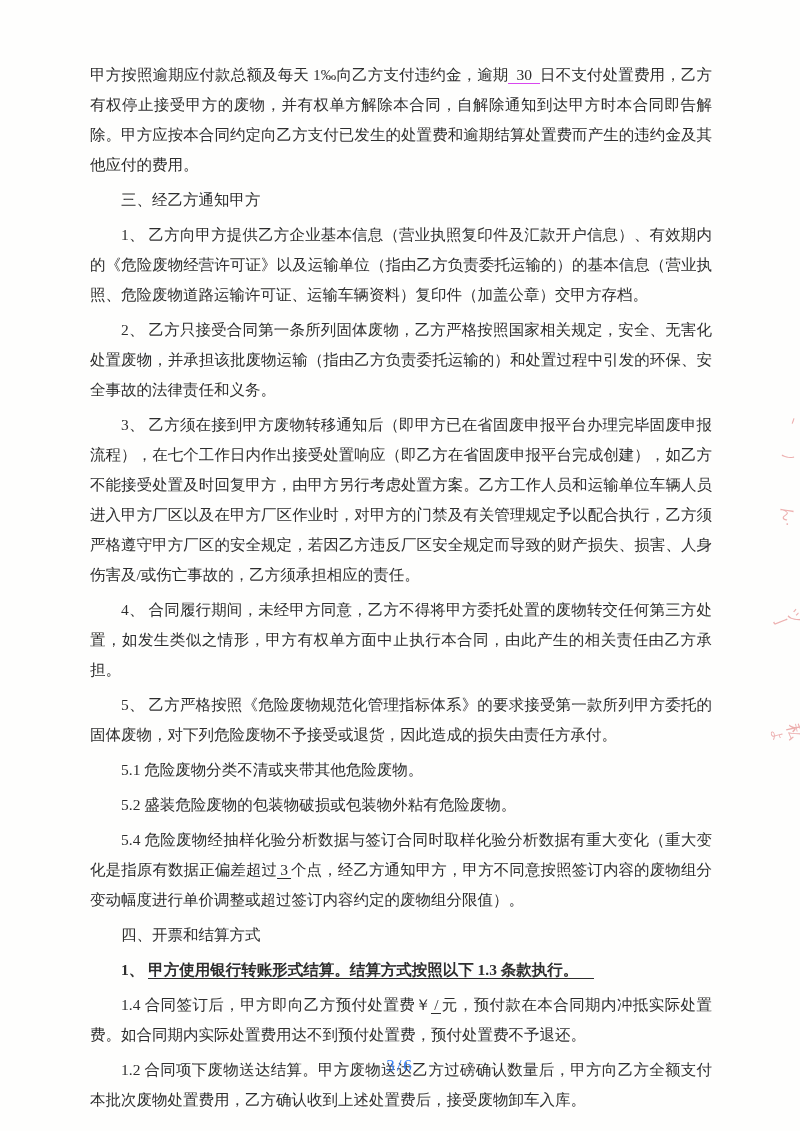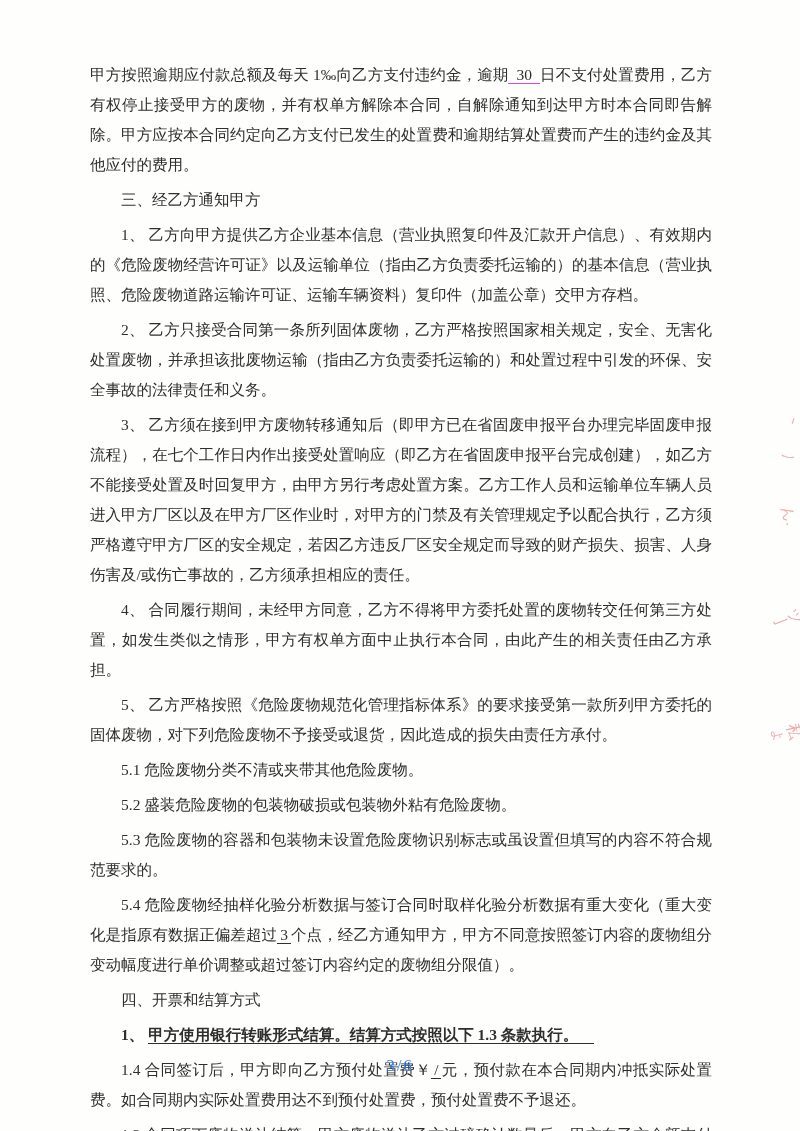--- a/index.html
+++ b/index.html
@@ -79,21 +79,20 @@
     <p class="para indent">3、 乙方须在接到甲方废物转移通知后（即甲方已在省固废申报平台办理完毕固废申报流程），在七个工作日内作出接受处置响应（即乙方在省固废申报平台完成创建），如乙方不能接受处置及时回复甲方，由甲方另行考虑处置方案。乙方工作人员和运输单位车辆人员进入甲方厂区以及在甲方厂区作业时，对甲方的门禁及有关管理规定予以配合执行，乙方须严格遵守甲方厂区的安全规定，若因乙方违反厂区安全规定而导致的财产损失、损害、人身伤害及/或伤亡事故的，乙方须承担相应的责任。</p>
 
     <p class="para indent">4、 合同履行期间，未经甲方同意，乙方不得将甲方委托处置的废物转交任何第三方处置，如发生类似之情形，甲方有权单方面中止执行本合同，由此产生的相关责任由乙方承担。</p>
 
     <p class="para indent">5、 乙方严格按照《危险废物规范化管理指标体系》的要求接受第一款所列甲方委托的固体废物，对下列危险废物不予接受或退货，因此造成的损失由责任方承付。</p>
 
     <p class="para indent">5.1 危险废物分类不清或夹带其他危险废物。</p>
 
     <p class="para indent">5.2 盛装危险废物的包装物破损或包装物外粘有危险废物。</p>
 
-    <p class="para indent">5.3 危险废物的容器和包装物未设置危险废物识别标志或虽设置但填写的内容不符合规范要求的。</p>
 
     <p class="para indent"><span>5.4 危险废物经抽样化验分析数据与签订合同时取样化验分析数据有重大变化（重大变化是指原有数据正偏差超过</span><span class="blank-narrow">3</span><span>个点，经乙方通知甲方，甲方不同意按照签订内容的废物组分变动幅度进行单价调整或超过签订内容约定的废物组分限值）。</span></p>
 
     <p class="para indent">四、开票和结算方式</p>
 
     <p class="para indent"><span class="bold">1、 </span><span class="bold ul">甲方使用银行转账形式结算。结算方式按照以下 1.3 条款执行。</span></p>
 
     <p class="para indent"><span>1.4 合同签订后，甲方即向乙方预付处置费￥</span><span class="blank-narrow">/</span><span>元，预付款在本合同期内冲抵实际处置费。如合同期内实际处置费用达不到预付处置费，预付处置费不予退还。</span></p>
 
     <p class="para indent">1.2 合同项下废物送达结算。甲方废物送达乙方过磅确认数量后，甲方向乙方全额支付本批次废物处置费用，乙方确认收到上述处置费后，接受废物卸车入库。</p>

